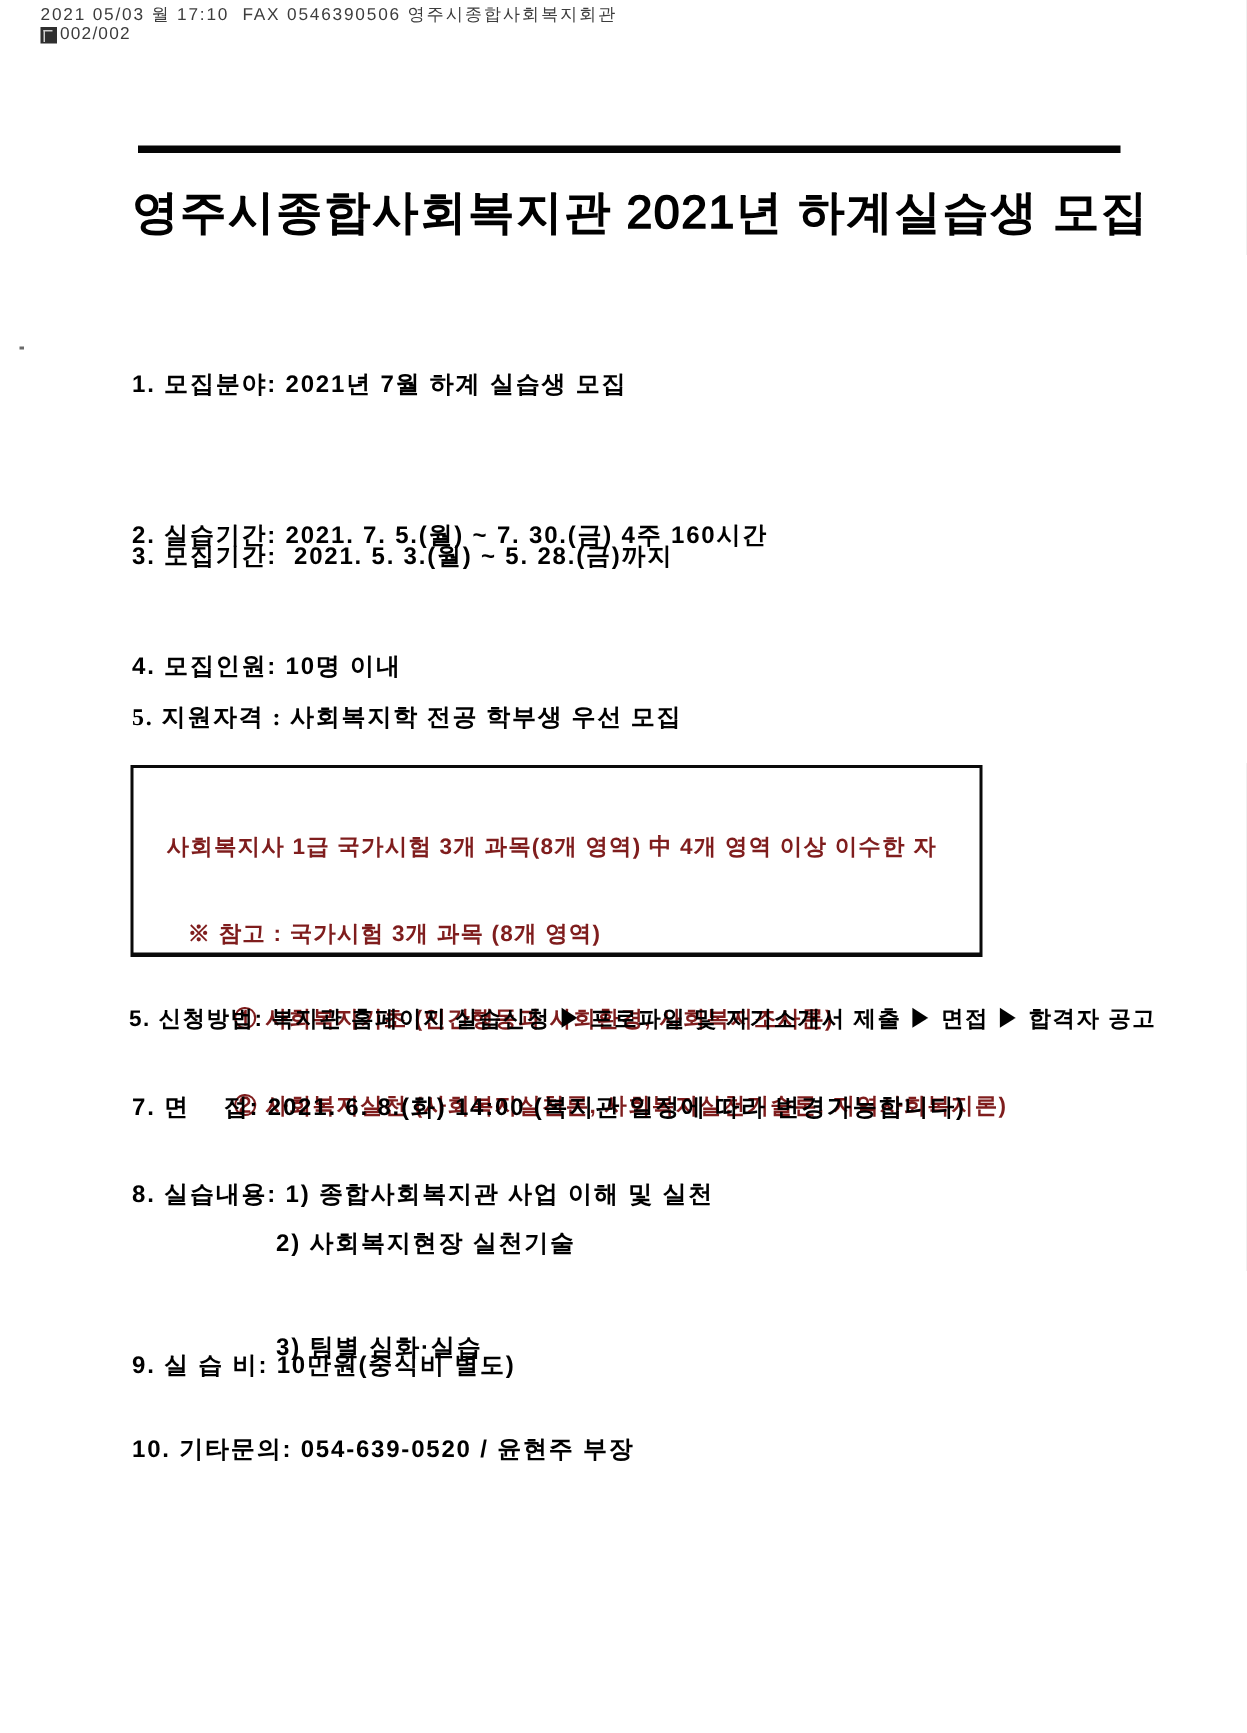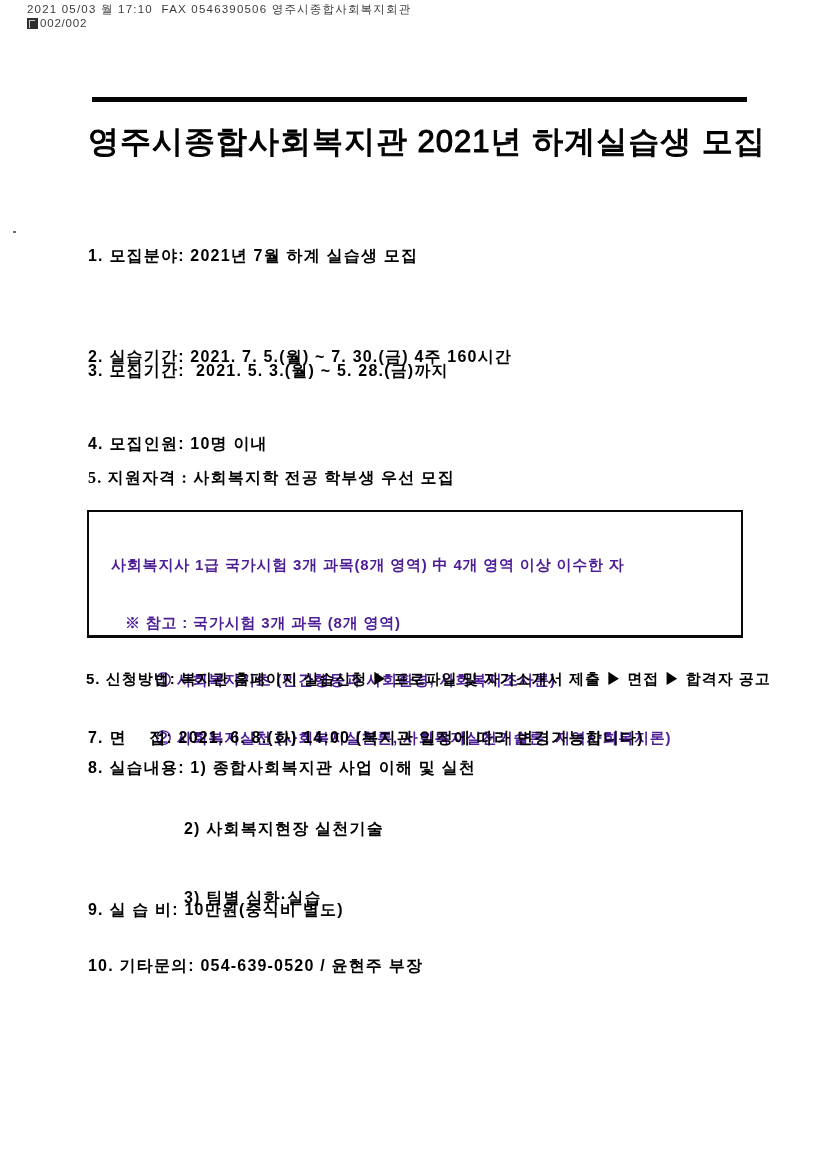--- a/index.html
+++ b/index.html
@@ -96,41 +96,41 @@
     white-space: pre;
     color: #000000;
   }
   .i1  { top: 246px; }
   .i2  { top: 303px; margin-top: 44px; }
   .i3  { top: 361px; }
   .i4  { top: 434px; }
   .i5  { top: 468px; font-family: Liberation Serif, serif; }
   .i6  { top: 670px; left: 86px; font-size: 15px; letter-spacing: 1px; }
   .i7  { top: 728px; }
-  .i8  { top: 758px; }
+  .i8  { top: 786px; }
   .i8b { top: 819px; left: 184px; }
   .i8c { top: 852px; left: 184px; margin-top: 36px; }
   .i9  { top: 900px; }
   .i10 { top: 956px; }
 
   
   .qual-box {
     position: absolute;
     top: 510px;
     left: 87px;
-    width: 656px;
+    width: 568px;
     height: 128px;
     border: 2px solid #0a0a0a;
     border-bottom-width: 3px;
     padding-top: 7px;
     font-size: 15px;
     font-weight: 700;
     letter-spacing: 0.8px;
     white-space: pre;
-    color: #4c1d95;
+    color: #7f1d1d;
   }
   .qual-box .bline { line-height: 23.5px; }
   .bl1 { padding-left: 22px; }
   .bl2 { padding-left: 36px; }
   .bl3, .bl4, .bl5 { padding-left: 67px; }
 </style>
 </head>
 <body>
 
 <div class="page">

